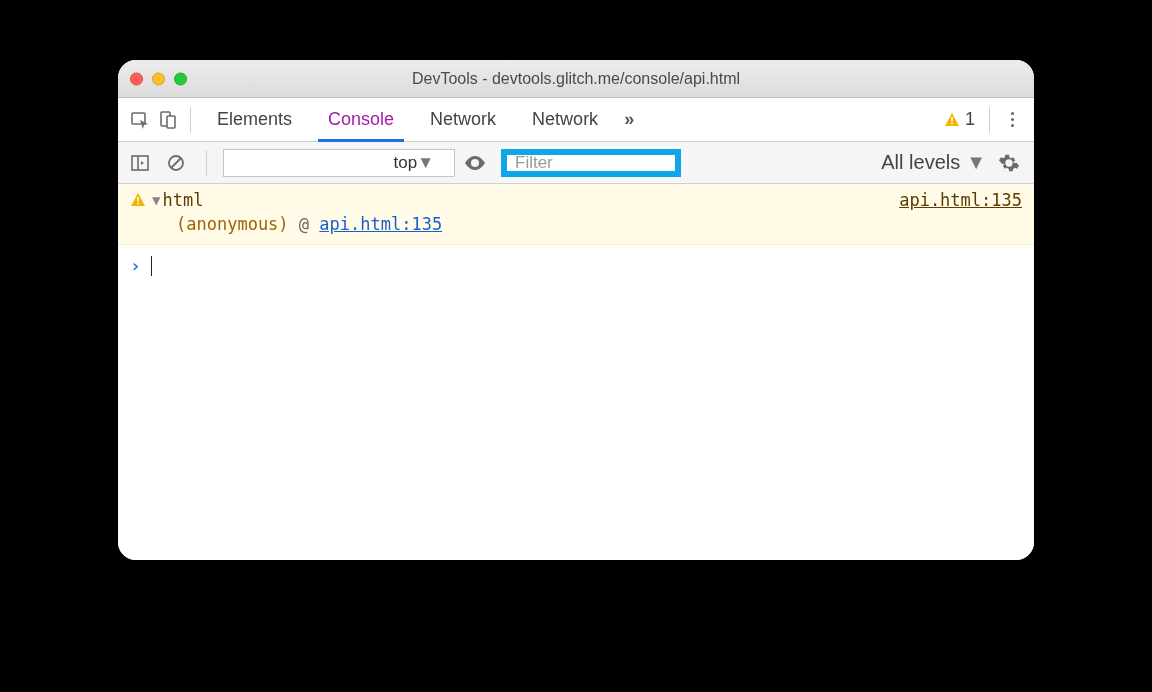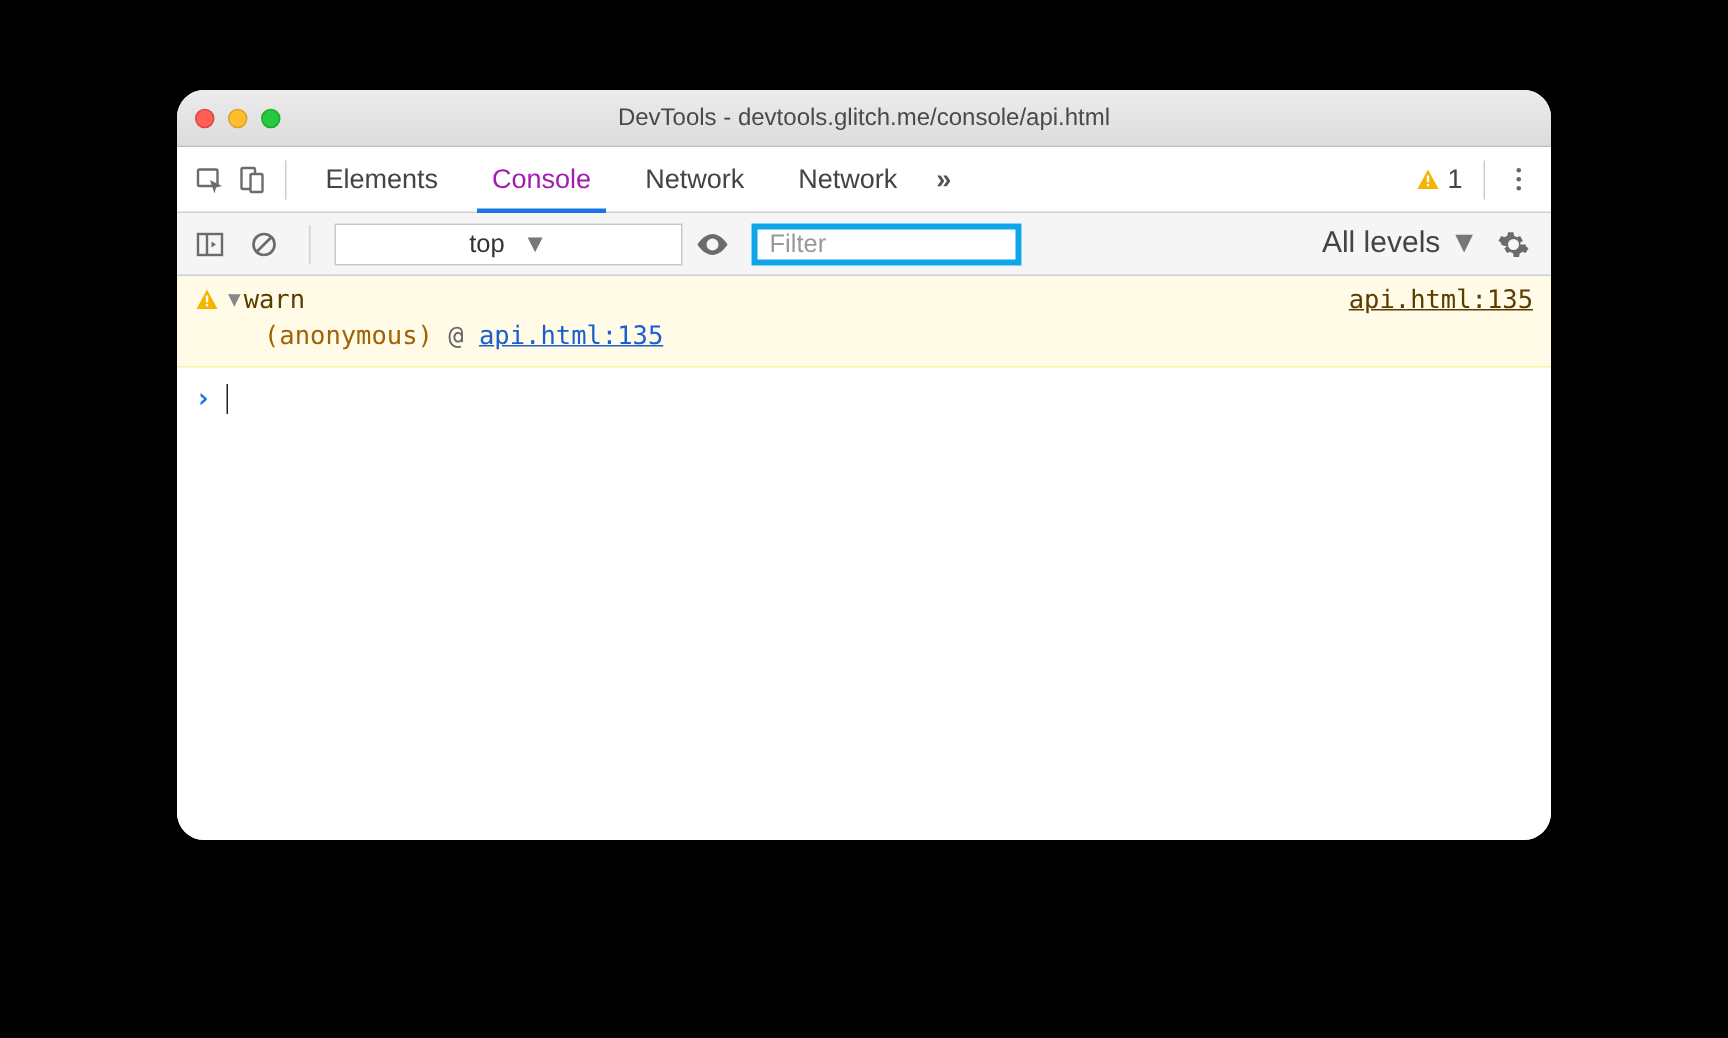--- a/index.html
+++ b/index.html
@@ -95,28 +95,28 @@
     padding: 0 8px;
     gap: 8px;
     font-size: 18px;
     color: #555;
     background: #f5f5f5;
   }
   .context-select {
     display: flex; align-items: center;
     border: 1px solid #c6c6c6;
     background: #fff;
-    height: 28px; padding: 0 8px;
+    height: 28px; padding: 0 20px;
     min-width: 232px;
-    justify-content: center;
-    font-size: 17px; color:#333;gap:12px;
+    justify-content: flex-end;
+    font-size: 17px; color:#333;
   }
   .eye { width:30px; text-align:center; }
   .filter-input {
-    border: 4px solid #0ea5e9;
+    border: 6px solid #0ea5e9;
     background: #fff;
     height: 28px;
     width: 180px;
     padding: 0 8px;
     font-size: 17px;
     color: #333;
   }
   .filter-input::placeholder { color: #9a9a9a; }
   .levels { display:flex; align-items:center; gap:6px; color:#444; font-size:20px; padding:0 4px;}
   .gear { width:28px; text-align:center;}
@@ -233,21 +233,21 @@
 
   <div class="console-body">
     <div class="warn-entry">
       <div class="warn-line1">
         <svg class="warn-icon" viewBox="0 0 16 16">
           <path d="M8 1 L15 14 H1 Z" fill="#f5b400"></path>
           <rect x="7.2" y="5" width="1.6" height="4.5" fill="#fff"></rect>
           <rect x="7.2" y="10.6" width="1.6" height="1.6" fill="#fff"></rect>
         </svg>
         <span class="disclosure">▼</span>
-        <span class="warn-text">warn</span>
+        <span class="warn-text">html</span>
         <a class="src-link-right">api.html:135</a>
       </div>
       <div class="warn-line2">
         <span class="anon">(anonymous)</span>
         <span class="at"> <span>@</span> </span>
         <a class="src-link">api.html:135</a>
       </div>
     </div>
     <div class="prompt-row">
       <span class="prompt-chev">›</span>

